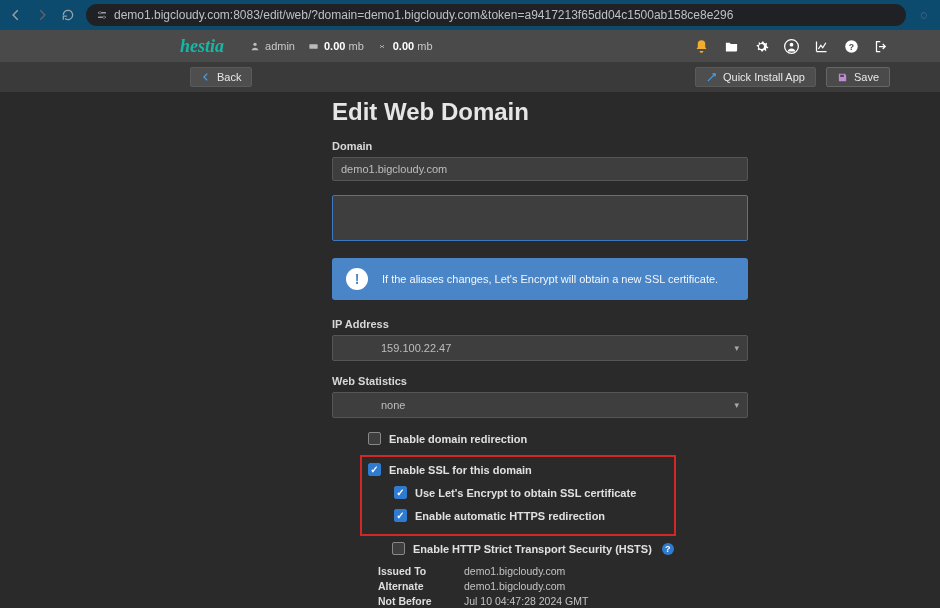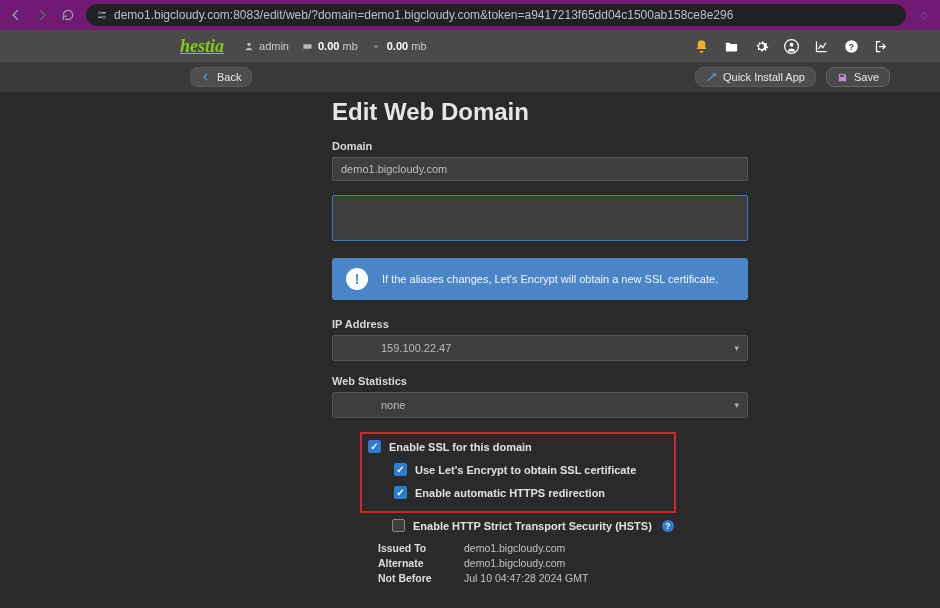--- a/index.html
+++ b/index.html
@@ -8,21 +8,21 @@
     background: #2a2a2a;
     color: #d0d0d0;
     font-size: 12px;
     width: 940px;
     height: 608px;
     overflow: hidden;
   }
 
   
   .browser-bar {
-    background: #701a75;
+    background: #0c4a6e;
     height: 30px;
     display: flex;
     align-items: center;
     padding: 0 8px;
     gap: 10px;
   }
   .browser-bar .nav-icon {
     width: 16px;
     height: 16px;
     display: flex;
@@ -58,24 +58,23 @@
     height: 32px;
     display: flex;
     align-items: center;
     padding: 0 50px 0 180px;
     gap: 12px;
   }
   .logo {
     font-family: Georgia, serif;
     font-style: italic;
     font-weight: bold;
-    color: #84cc16;
+    color: #14b8a6;
     font-size: 18px;
-    margin-right: 8px;
-    text-decoration: underline;
+    margin-right: 14px;
   }
   .app-bar-user {
     display: flex;
     align-items: center;
     gap: 5px;
     color: #c8c8c8;
     font-size: 11px;
   }
   .app-bar-user b { color: #fff; font-weight: 600; }
   .spacer { flex: 1; }
@@ -94,21 +93,21 @@
   }
   .btn {
     display: inline-flex;
     align-items: center;
     gap: 6px;
     background: #4e4e4e;
     border: 1px solid #5a5a5a;
     color: #e8e8e8;
     font-size: 11px;
     padding: 3px 10px;
-    border-radius: 8px;
+    border-radius: 2px;
     cursor: pointer;
   }
   .btn.save { background: #4a4a4a; border-color:#666; }
   .btn .pre-ico { display:inline-flex; }
 
   
   .content {
     padding: 6px 0 0 332px;
     width: 760px;
   }
@@ -395,20 +394,24 @@
   </div>
 
   <div class="field">
     <div class="field-label">Web Statistics</div>
     <div class="select-input">
       <span>none</span>
       <span class="chev">▾</span>
     </div>
   </div>
 
+  <div class="cb-row" style="margin-left:36px;">
+    <span class="cb"></span>
+    <span>Enable domain redirection</span>
+  </div>
 
   <div class="highlight-box">
     <div class="cb-row">
       <span class="cb checked">✓</span>
       <span>Enable SSL for this domain</span>
     </div>
     <div class="cb-row indent">
       <span class="cb checked">✓</span>
       <span>Use Let's Encrypt to obtain SSL certificate</span>
     </div>

